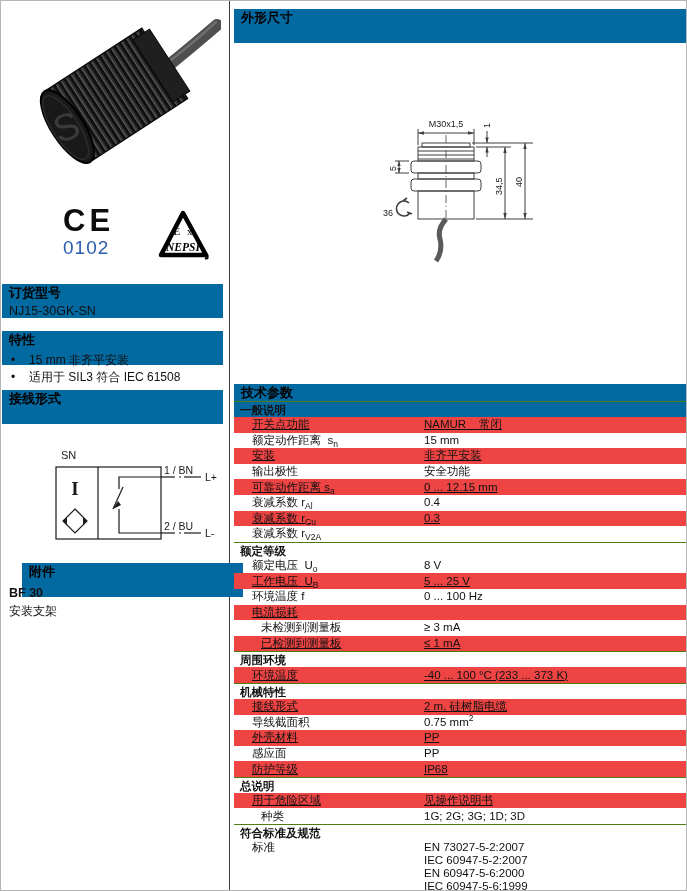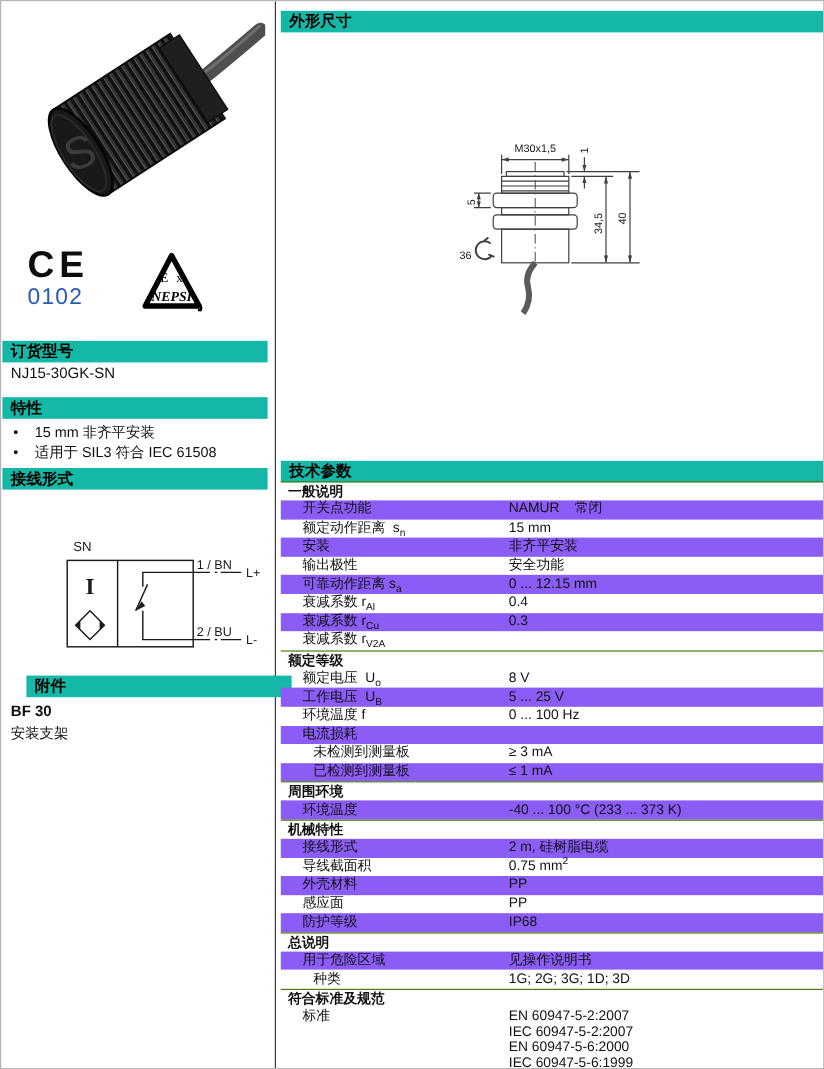--- a/index.html
+++ b/index.html
@@ -1,46 +1,46 @@
 <!DOCTYPE html>
 <html><head>
 <meta charset="utf-8">
 <style>
   html,body{margin:0;padding:0;background:#fff;}
   body{font-family:"Liberation Sans","DejaVu Sans",sans-serif;color:#111;}
   .page{position:relative;width:687px;height:891px;background:#fff;border:1px solid #b5b5b5;box-sizing:border-box;overflow:hidden;}
   .col-left{position:absolute;left:0;top:0;width:229px;height:889px;border-right:1px solid #3d3d3d;box-sizing:border-box;}
   .col-right{position:absolute;left:230px;top:0;width:456px;height:889px;}
 
-  .gbar{position:absolute;background:#14b8a6;height:18px;line-height:18px;font-size:13px;font-weight:bold;color:#000;padding-left:7px;box-sizing:border-box;}
+  .gbar{position:absolute;background:#0369a1;height:34px;line-height:18px;font-size:13px;font-weight:bold;color:#000;padding-left:7px;box-sizing:border-box;}
   .gbar.left{left:1px;width:221px;}
   .gbar.right{left:3px;width:452px;}
 
   .order-code{position:absolute;left:8px;top:303px;font-size:12.5px;font-weight:normal;}
   .feat-list{position:absolute;left:8px;top:351px;width:214px;}
   .feat-item{display:flex;font-size:12px;line-height:17px;}
   .feat-item .bullet{width:10px;margin-left:2px;margin-right:8px;}
   .acc-model{position:absolute;left:8px;top:585px;font-size:12.5px;font-weight:bold;}
   .acc-desc{position:absolute;left:8px;top:602px;font-size:12px;}
 
   .photo-svg{position:absolute;left:20px;top:2px;}
   .cert-row{position:absolute;left:22px;top:205px;display:flex;align-items:flex-start;}
-  .ce-block{width:72px;}
+  .ce-block{width:72px;margin-left:40px;}
   .ce-text{font-size:31px;font-weight:600;letter-spacing:4px;line-height:30px;color:#0d0d0d;}
   .ce-number{font-size:19px;color:#2a5db0;letter-spacing:1px;margin-top:1px;}
   .nepsi-svg{margin-left:16px;}
 
   .wiring-svg{position:absolute;left:52px;top:448px;}
   .dim-area{position:absolute;left:0;top:0;width:456px;height:383px;}
   .dim-svg{position:absolute;left:152px;top:116px;}
 
   .tech-table{position:absolute;left:3px;top:400px;width:452px;border-bottom:1px solid #cfcfcf;padding-bottom:2px;}
   .t-sech{border-top:1px solid #4d7c0f;font-weight:bold;font-size:11.5px;line-height:14px;padding:1px 0 0 6px;min-height:14px;}
   .trow{display:flex;font-size:11.5px;line-height:13px;padding:1.3px 0;align-items:flex-start;}
-  .trow.shade{background:#8b5cf6;}
+  .trow.shade{background:#ef4444;text-decoration:underline;}
   .tlabel{width:190px;flex:0 0 190px;box-sizing:border-box;padding-left:18px;white-space:pre-wrap;}
   .tlabel.ind{padding-left:27px;}
   .tvalue{flex:1;white-space:pre-wrap;}
   .tlabel sub{font-size:8.5px;line-height:0;}
   .tvalue sup{font-size:8.5px;line-height:0;}
 
   svg text{font-family:"Liberation Sans","DejaVu Sans",sans-serif;}
   .serif{font-family:"Liberation Serif","DejaVu Serif",serif;}
 </style>
 </head>
@@ -279,17 +279,17 @@
           <span class="tlabel">用于危险区域</span>
           <span class="tvalue">见操作说明书</span>
         </div>
         <div class="trow">
           <span class="tlabel ind">种类</span>
           <span class="tvalue">1G; 2G; 3G; 1D; 3D</span>
         </div>
         <div class="t-sech">符合标准及规范</div>
         <div class="trow">
           <span class="tlabel">标准</span>
-          <span class="tvalue"><div>EN 60947-5-2:2007</div><div>IEC 60947-5-2:2007</div><div>EN 60947-5-6:2000</div><div>IEC 60947-5-6:1999</div></span>
+          <span class="tvalue"><div>EN 73027-5-2:2007</div><div>IEC 60947-5-2:2007</div><div>EN 60947-5-6:2000</div><div>IEC 60947-5-6:1999</div></span>
         </div>
       </div>
   </div>
 </div>
 
 </body></html>

